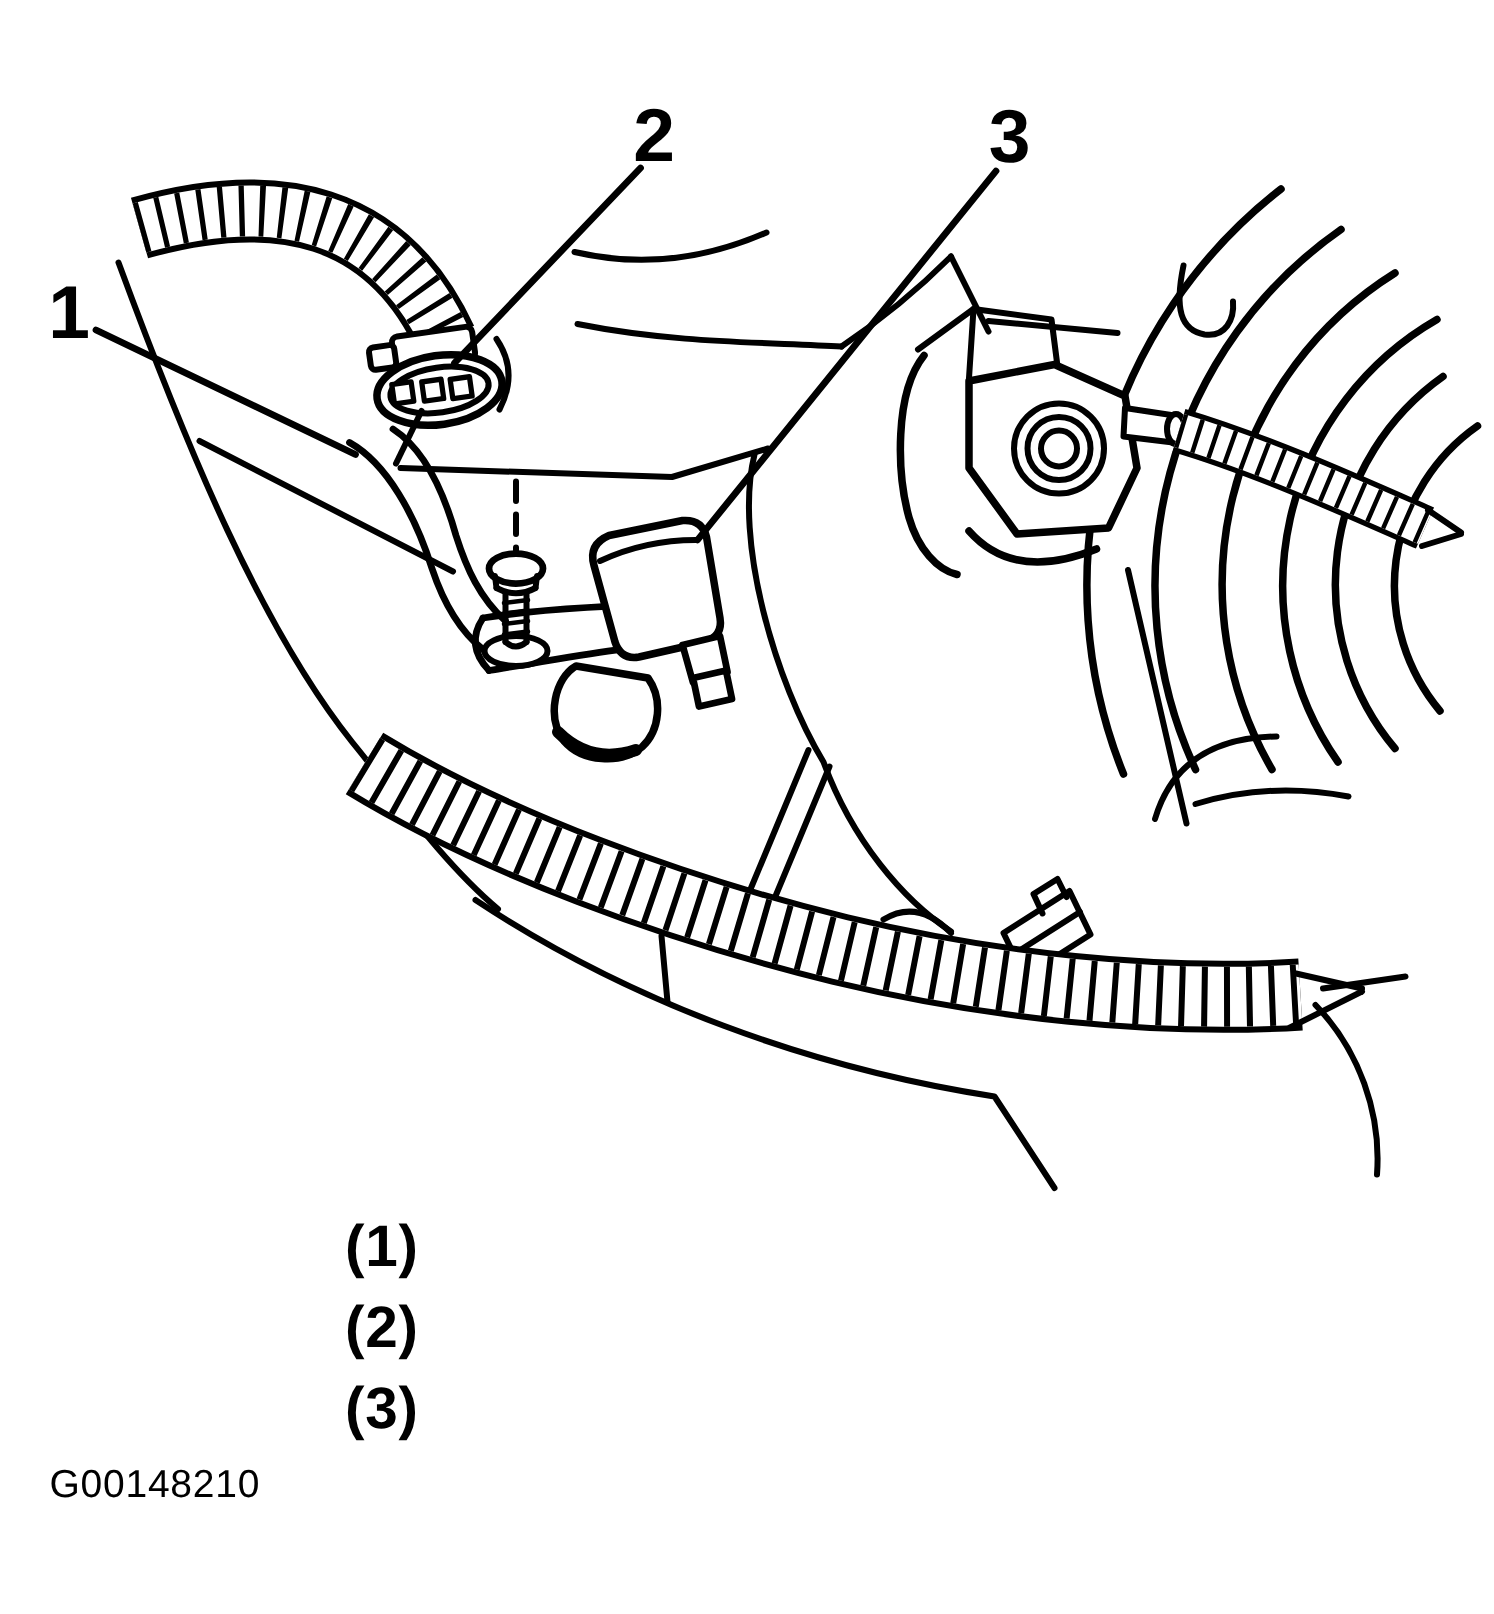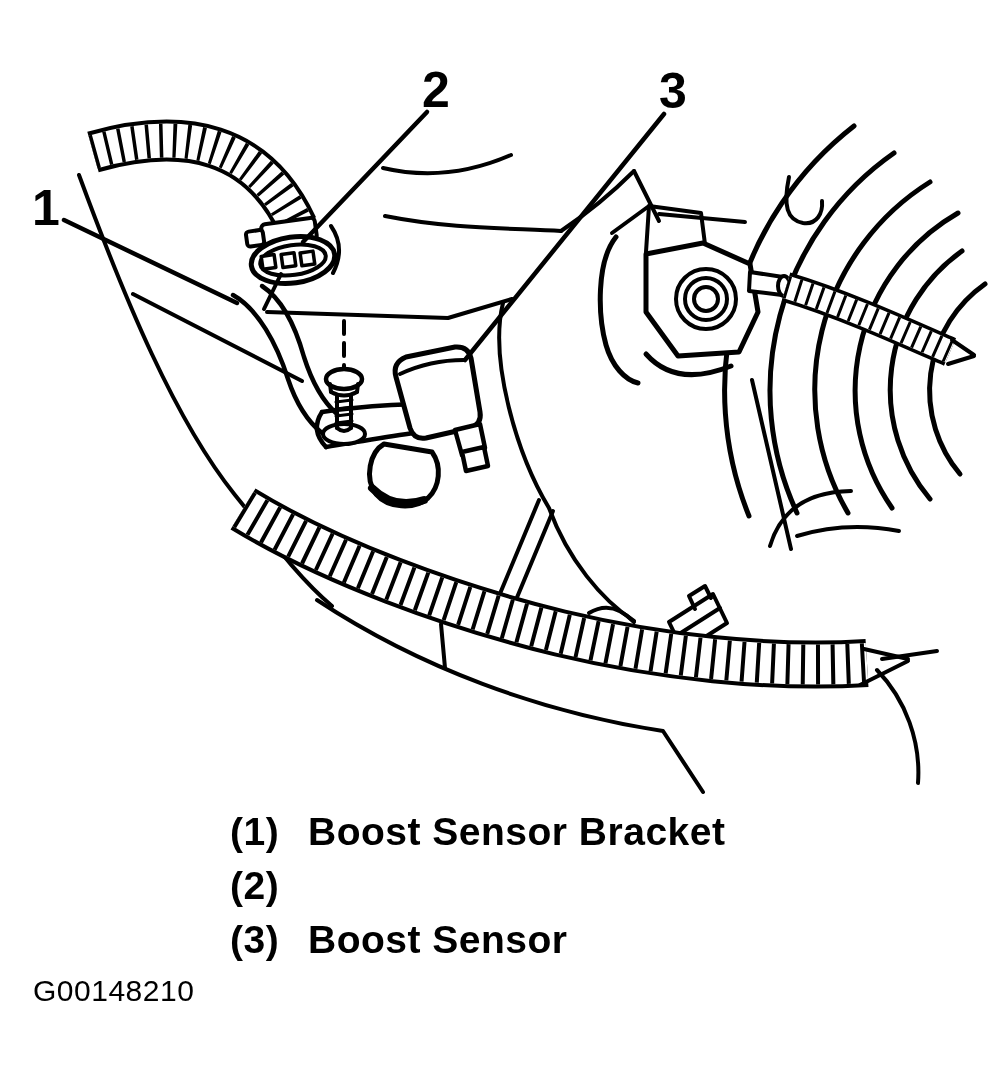--- a/index.html
+++ b/index.html
@@ -31,21 +31,21 @@
     height:54px;
     font-size:39px;
     font-weight:700;
     letter-spacing:0.5px;
     white-space:nowrap;
   }
   .legend-num{display:inline-block;width:78px;flex:0 0 78px;}
   .figure-id{
     position:absolute;
     left:33px;top:974px;
-    font-size:30px;
+    font-size:26px;
     font-weight:400;
     letter-spacing:0.5px;
   }
   path,ellipse,circle,rect,line{vector-effect:none;}
 </style>
 </head>
 <body>
 
 <div class="stage">
 
@@ -176,26 +176,24 @@
     </g>
   </svg>
 
   <div class="callout" style="left:46px;top:208px">1</div>
   <div class="callout" style="left:436px;top:90px">2</div>
   <div class="callout" style="left:673px;top:91px">3</div>
 
   <div class="legend">
     <div class="legend-row">
       <span class="legend-num">(1)</span>
-      <span class="legend-label">Boost Sensor Bracket</span>
     </div>
     <div class="legend-row">
       <span class="legend-num">(2)</span>
     </div>
     <div class="legend-row">
       <span class="legend-num">(3)</span>
-      <span class="legend-label">Boost Sensor</span>
     </div>
   </div>
 
   <div class="figure-id">G00148210</div>
 
 </div>
 
 </body></html>

